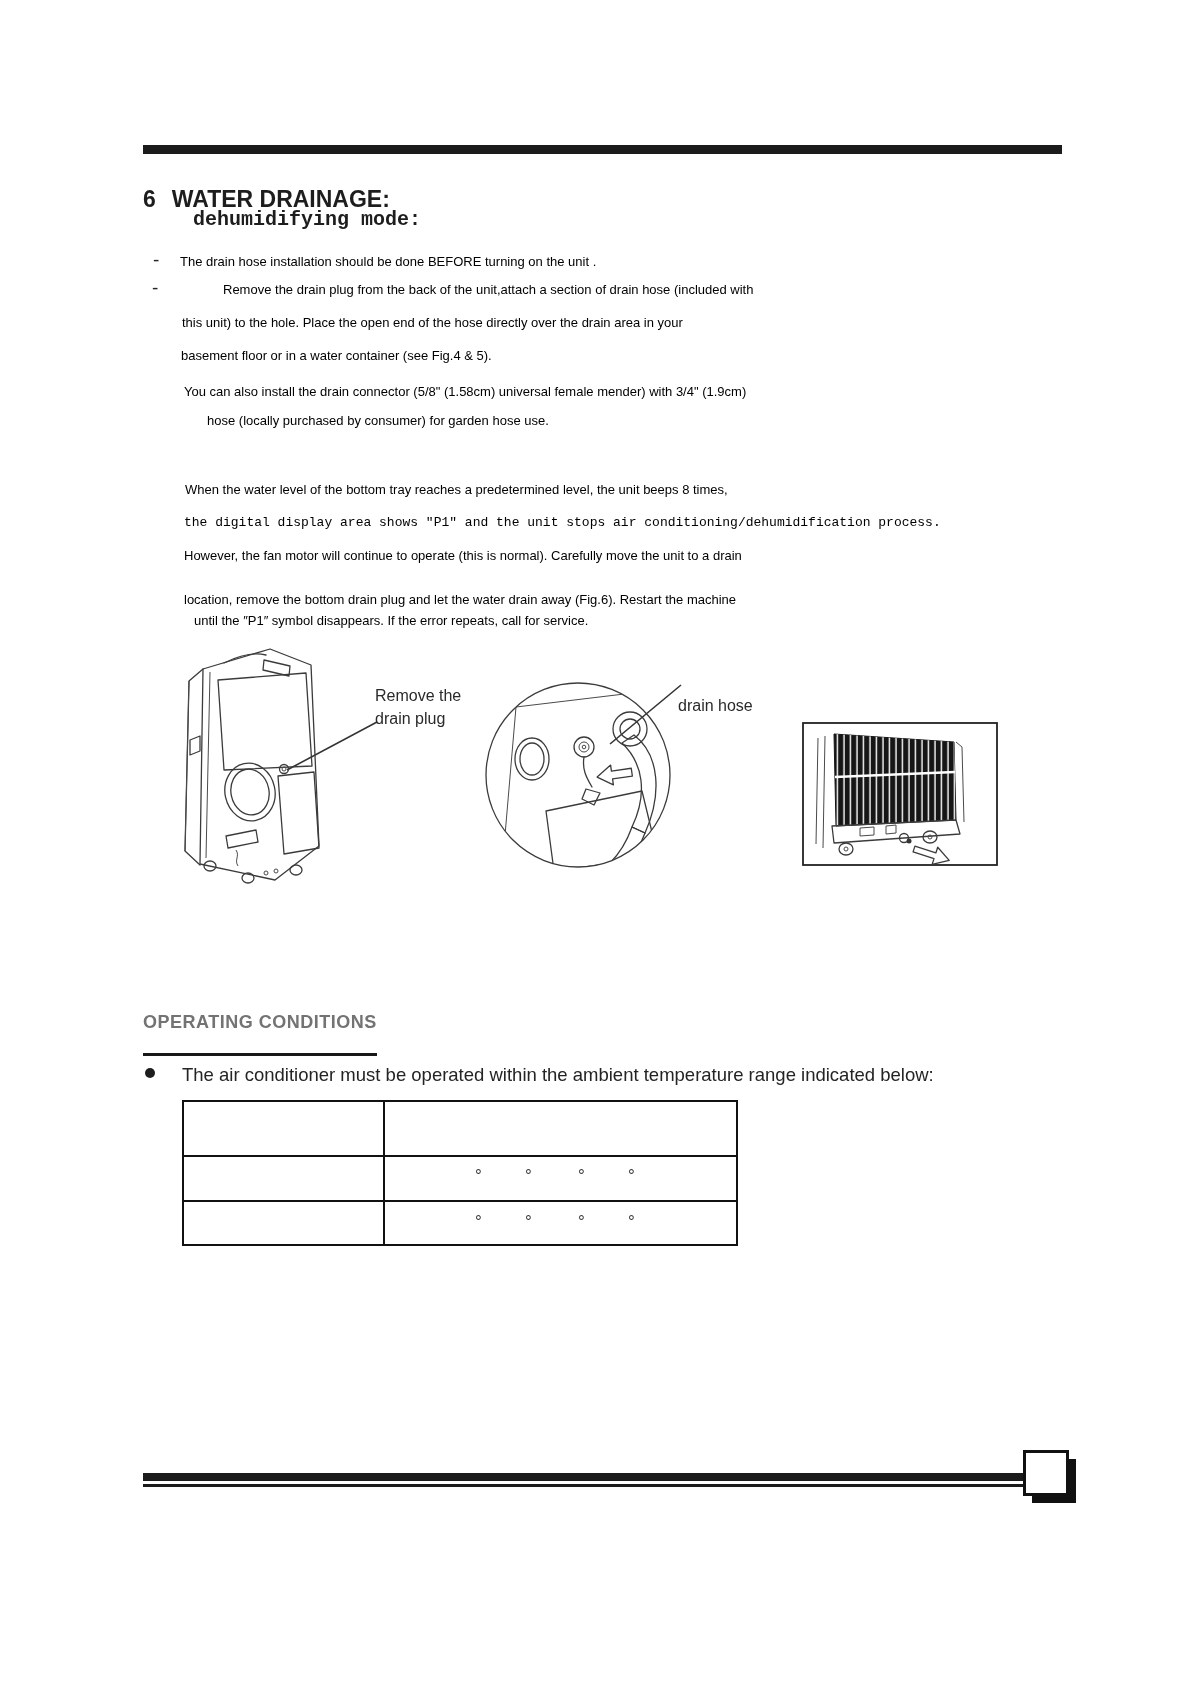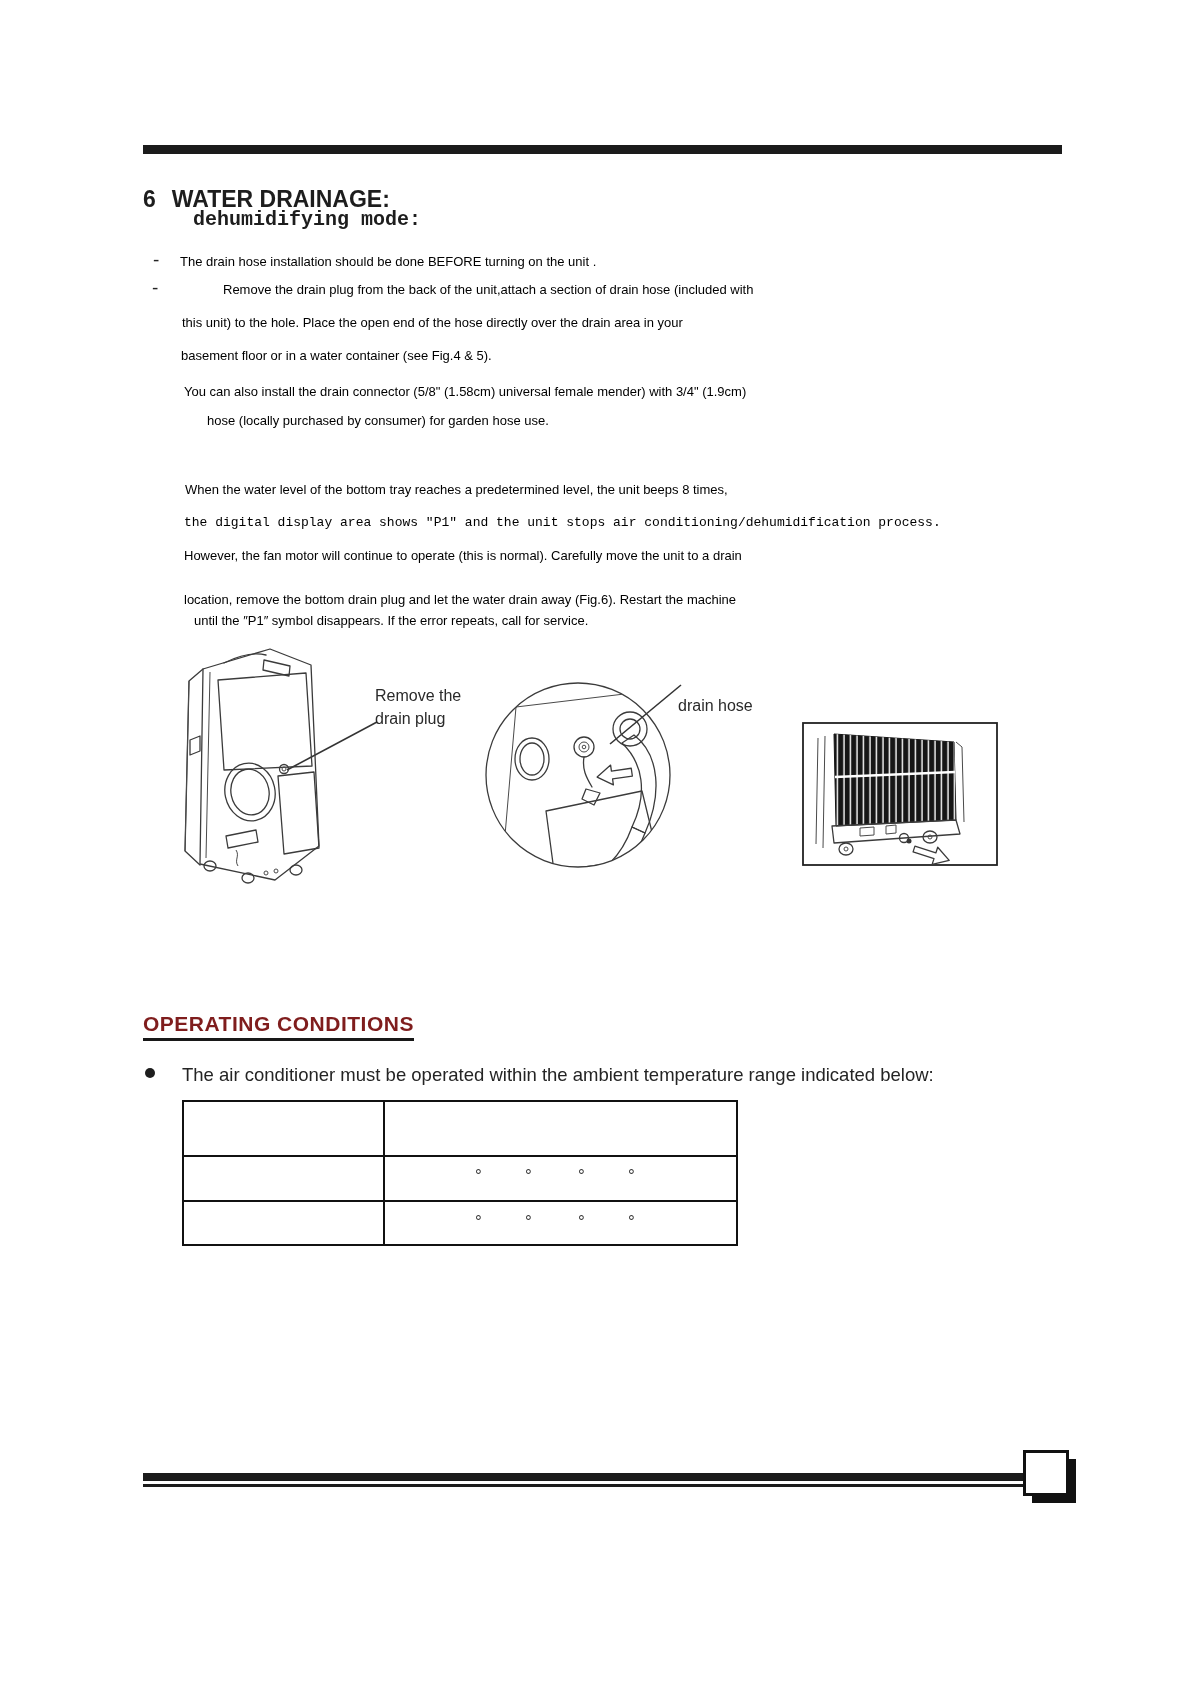--- a/index.html
+++ b/index.html
@@ -7,22 +7,22 @@
     position:relative;width:1190px;height:1684px;background:#ffffff;
     font-family:"Liberation Sans","DejaVu Sans",sans-serif;color:#1f1f1f;overflow:hidden;
   }
   .abs{position:absolute;}
   .bar{background:#1b1b1b;}
   .ln{position:absolute;font-size:13px;line-height:24px;white-space:nowrap;color:#000000;}
   .dash{position:absolute;font-size:19px;color:#242424;}
   .sec-head{position:absolute;display:flex;gap:16px;font-size:23px;font-weight:bold;color:#1d1d1d;}
   .sub-head{position:absolute;font-size:20px;font-weight:bold;color:#1d1d1d;}
   .op-head{
-    position:absolute;font-size:21px;font-weight:bold;letter-spacing:.5px;color:#7f1d1d;
-    border-bottom:3px solid #181818;padding-bottom:2px;
+    position:absolute;font-size:18px;font-weight:bold;letter-spacing:.5px;color:#737373;
+    border-bottom:3px solid #181818;padding-bottom:20px;
   }
   .bullet-dot{position:absolute;width:10px;height:10px;border-radius:50%;background:#1d1d1d;}
   .bullet-text{position:absolute;font-size:18.5px;color:#242424;white-space:nowrap;text-align:center;}
   .fig-label{position:absolute;font-size:16px;color:#2a2a2a;line-height:23px;white-space:nowrap;}
   .cond-table{position:absolute;left:182px;top:1100px;width:556px;height:146px;border:2px solid #111;box-sizing:border-box;}
   .cond-col-divider{position:absolute;left:199px;top:0;bottom:0;width:2px;background:#111;}
   .cond-row-divider{position:absolute;left:0;right:0;height:2px;background:#111;}
   .deg{position:absolute;font-size:17px;color:#3a3a3a;}
   .page-box{
     position:absolute;left:1023px;top:1450px;width:40px;height:40px;background:#fff;

